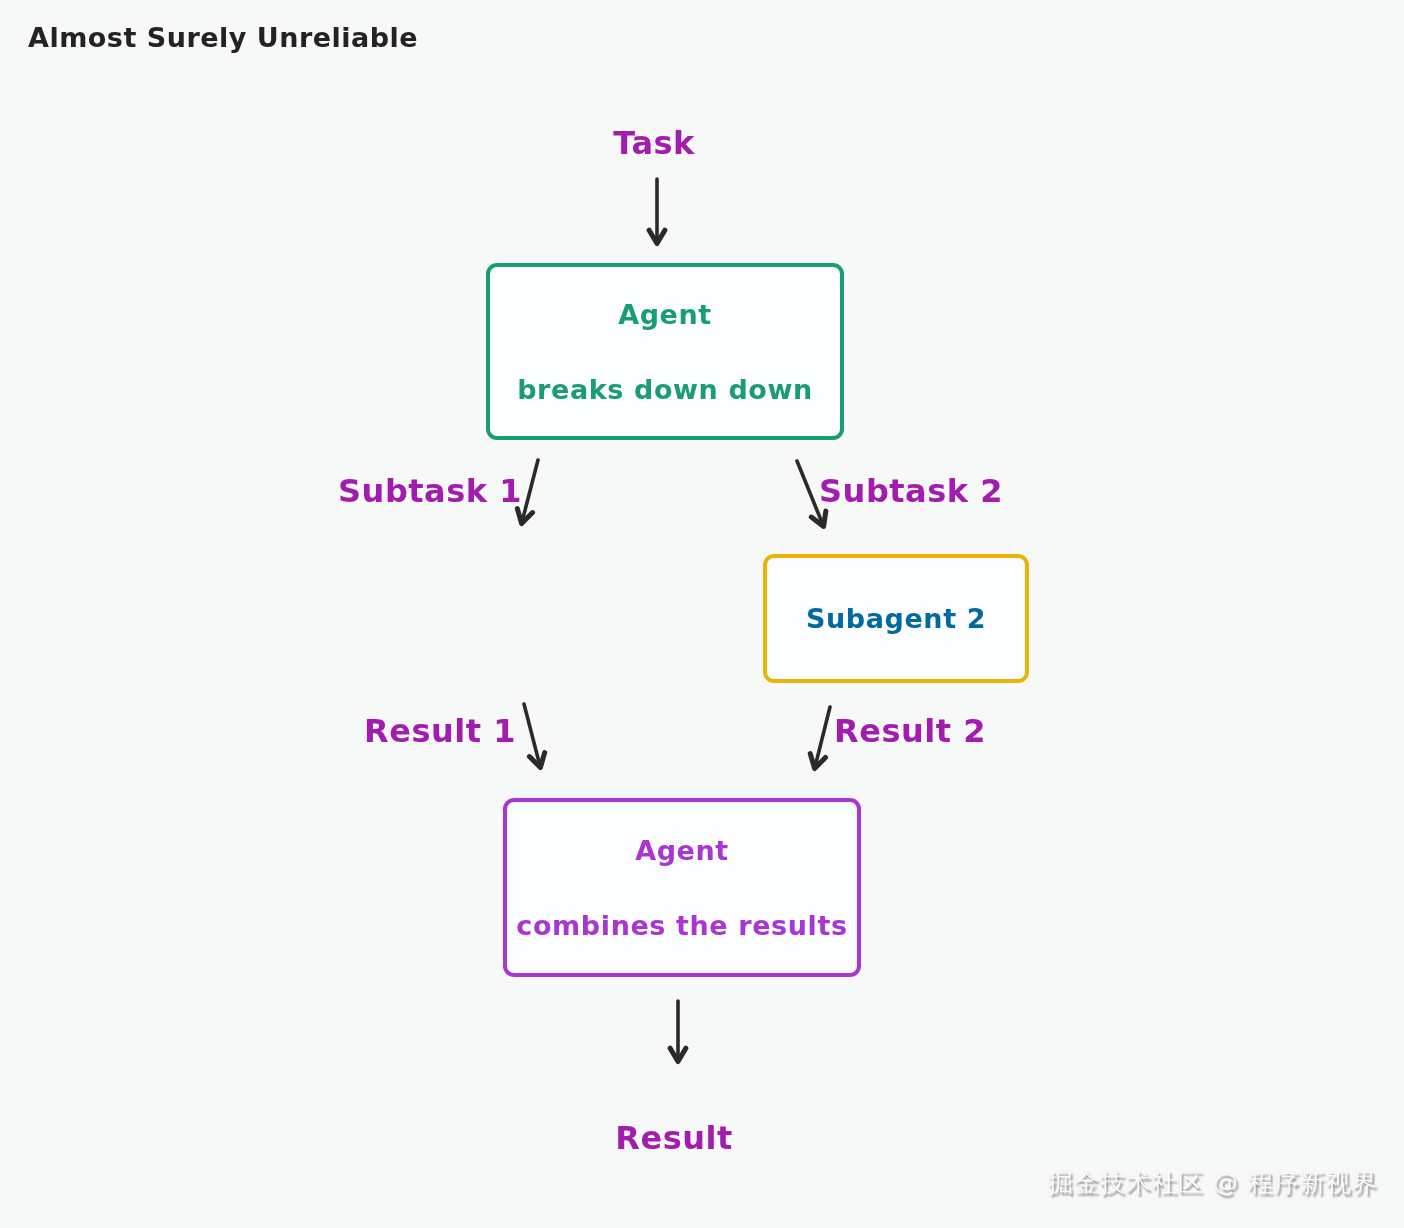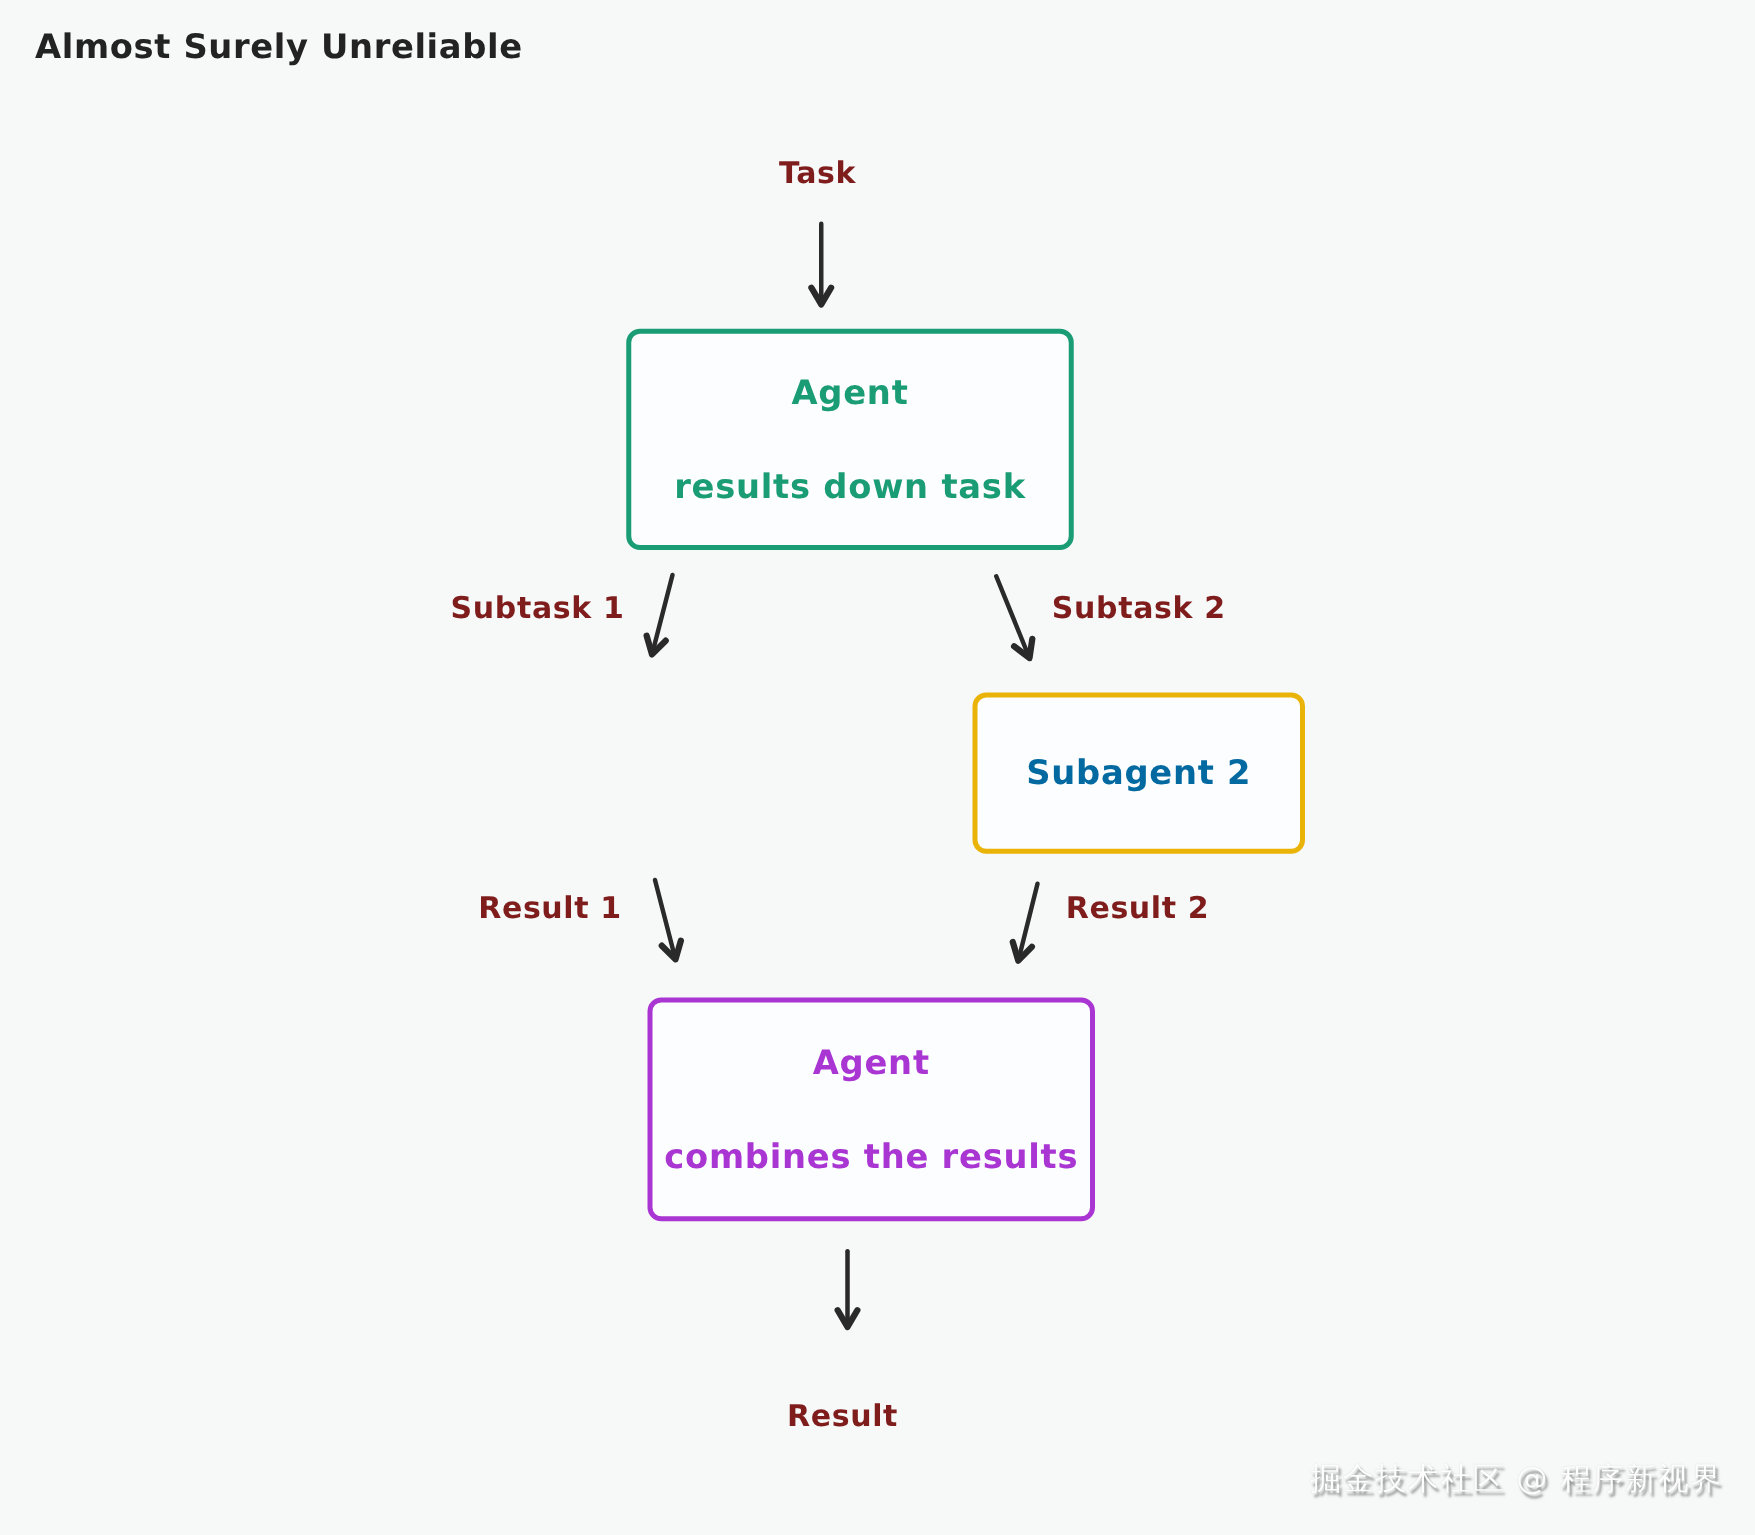--- a/index.html
+++ b/index.html
@@ -27,24 +27,24 @@
   }
   .arrows {
     position: absolute;
     left: 0;
     top: 0;
     pointer-events: none;
   }
   .lbl {
     position: absolute;
     transform: translateX(-50%);
-    font-size: 24px;
+    font-size: 32px;
     font-weight: 700;
     letter-spacing: 0.5px;
-    color: #7f1d1d;
+    color: #a21caf;
     white-space: nowrap;
   }
   .lbl-task    { left: 654px;  top: 124px; }
   .lbl-subt1   { left: 430px;  top: 472px; }
   .lbl-subt2   { left: 911px;  top: 472px; }
   .lbl-res1    { left: 440px;  top: 712px; }
   .lbl-res2    { left: 910px;  top: 712px; }
   .lbl-result  { left: 674px;  top: 1083px; margin-top: 36px; }
   .node {
     position: absolute;
@@ -53,21 +53,20 @@
     background: #fcfdfe;
     display: flex;
     flex-direction: column;
     align-items: center;
     justify-content: center;
     font-size: 27px;
     font-weight: 700;
     letter-spacing: 0.6px;
     text-align: right;
     white-space: nowrap;
-    margin-left: 15px;
   }
   .node-orchestrator {
     left: 486px; top: 263px; width: 358px; height: 177px;
     border: 4px solid #1a9c74;
     color: #1a9c74;
     gap: 44px;
   }
   .node-subagent1 {
     left: 316px; top: 553px; width: 264px; height: 129px;
     border: 4px solid #4e97e9;
@@ -114,21 +113,21 @@
     <path d="M797,461 L823,525" fill="none" stroke="#2a2a2a" stroke-width="3.6" stroke-linecap="round" marker-end="url(#arrowhead)"></path>
     <path d="M524,704 L540,766" fill="none" stroke="#2a2a2a" stroke-width="3.6" stroke-linecap="round" marker-end="url(#arrowhead)"></path>
     <path d="M830,707 L815,767" fill="none" stroke="#2a2a2a" stroke-width="3.6" stroke-linecap="round" marker-end="url(#arrowhead)"></path>
     <path d="M678,1001 L678,1060" fill="none" stroke="#2a2a2a" stroke-width="3.6" stroke-linecap="round" marker-end="url(#arrowhead)"></path>
   </svg>
 
   <div class="lbl lbl-task">Task</div>
 
   <div class="node node-orchestrator">
     <div>Agent</div>
-    <div>results down task</div>
+    <div>breaks down down</div>
   </div>
 
   <div class="lbl lbl-subt1">Subtask 1</div>
   <div class="lbl lbl-subt2">Subtask 2</div>
 
 
   <div class="node node-subagent2">
     <div>Subagent 2</div>
   </div>
 

